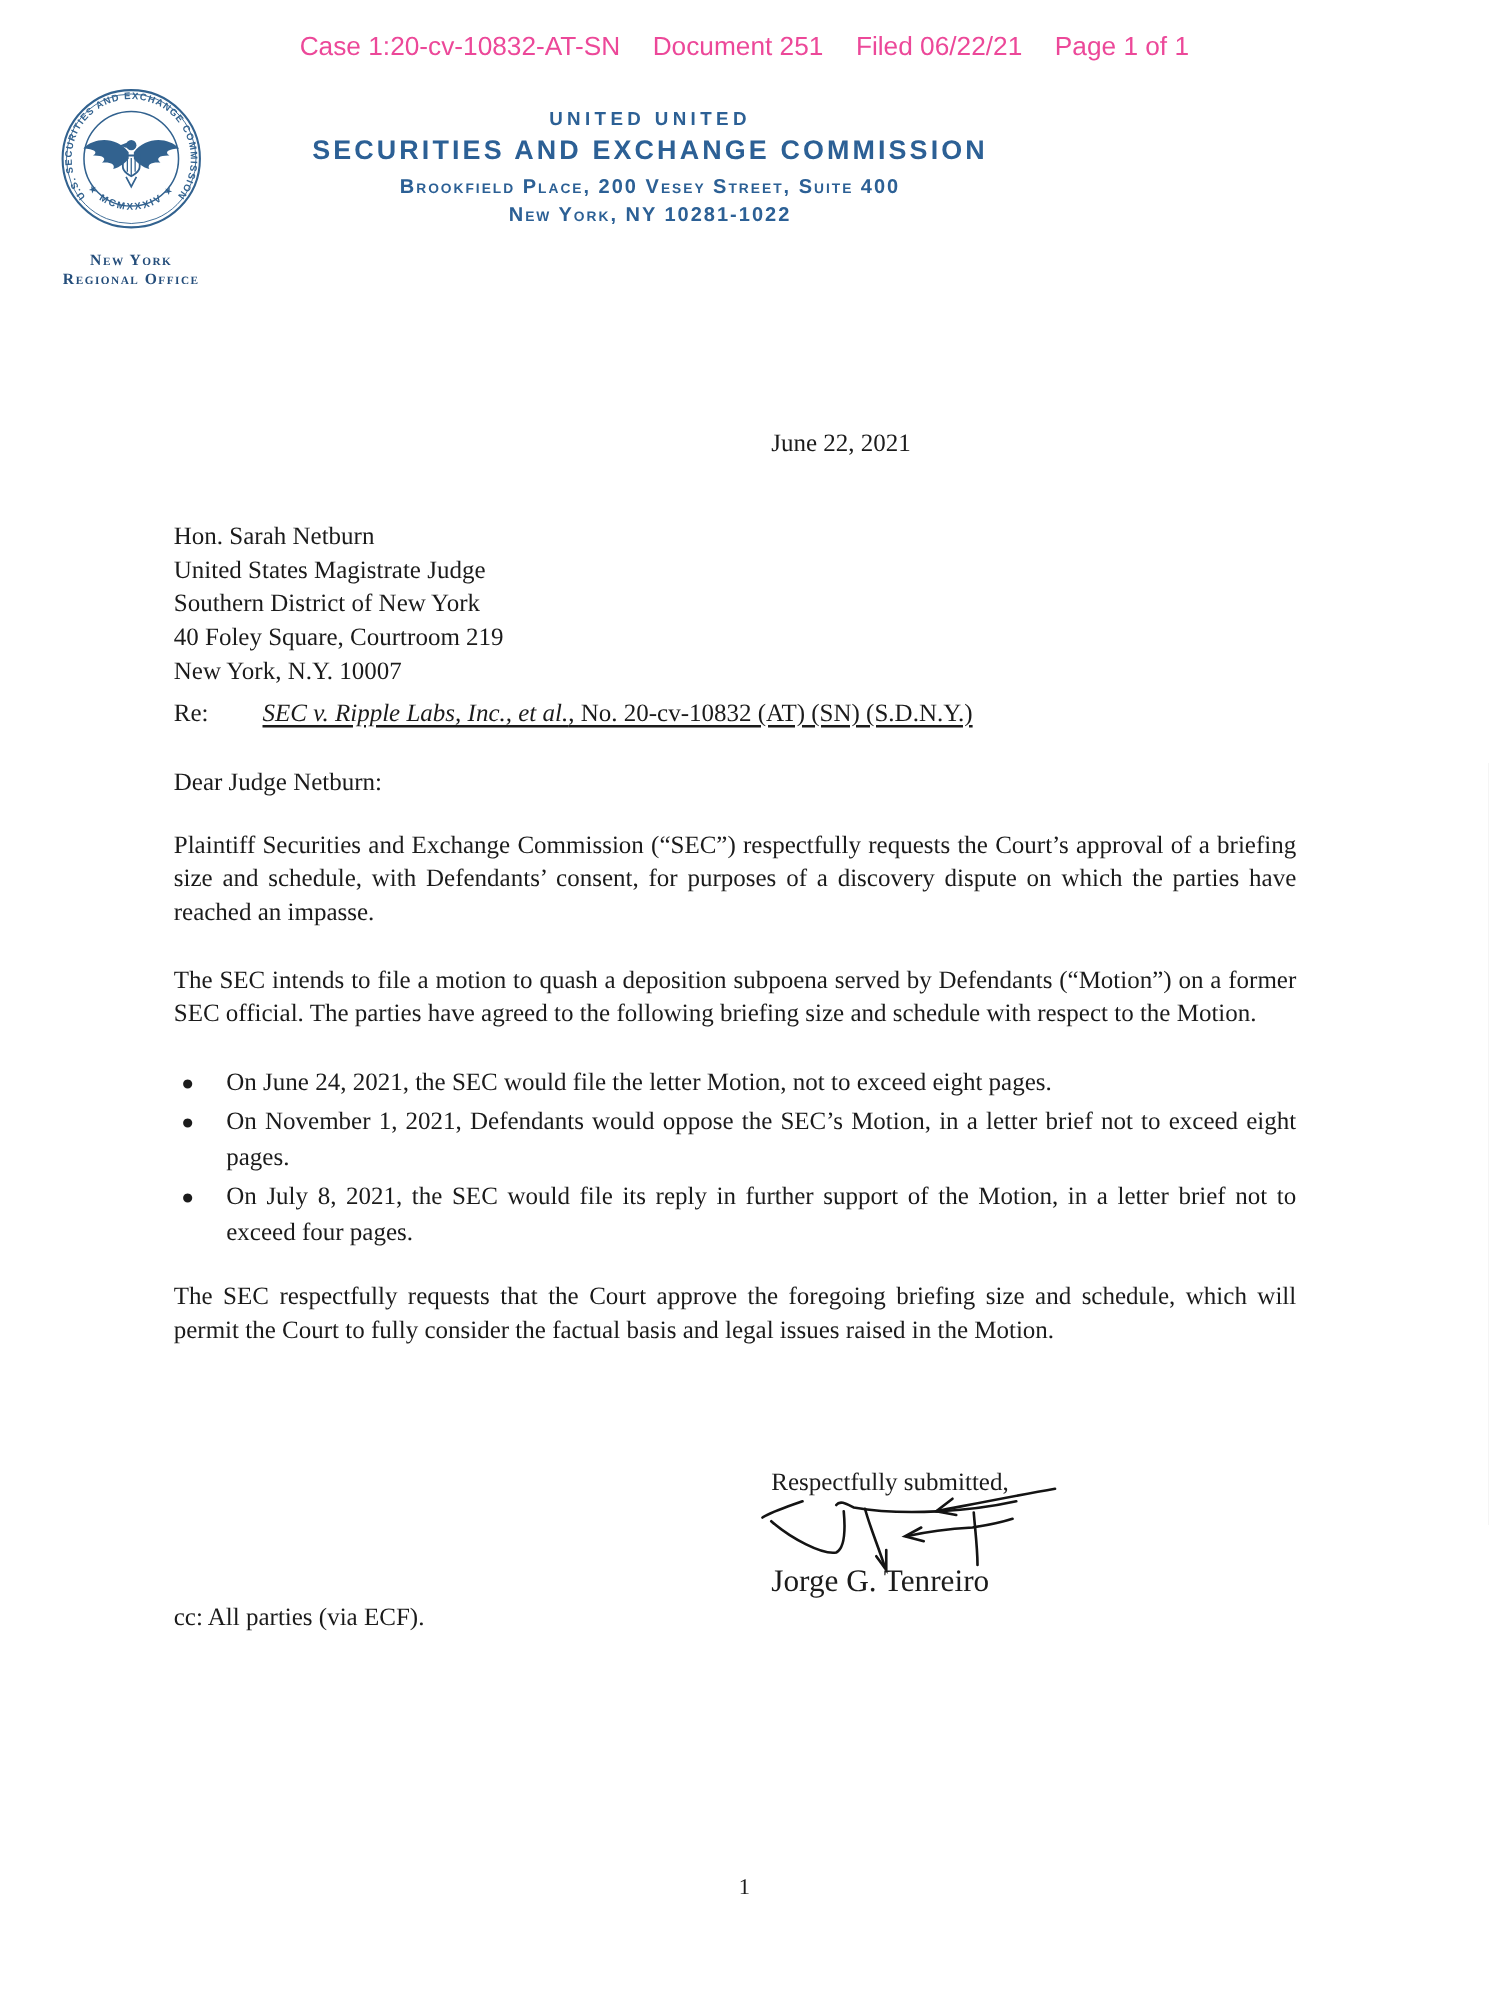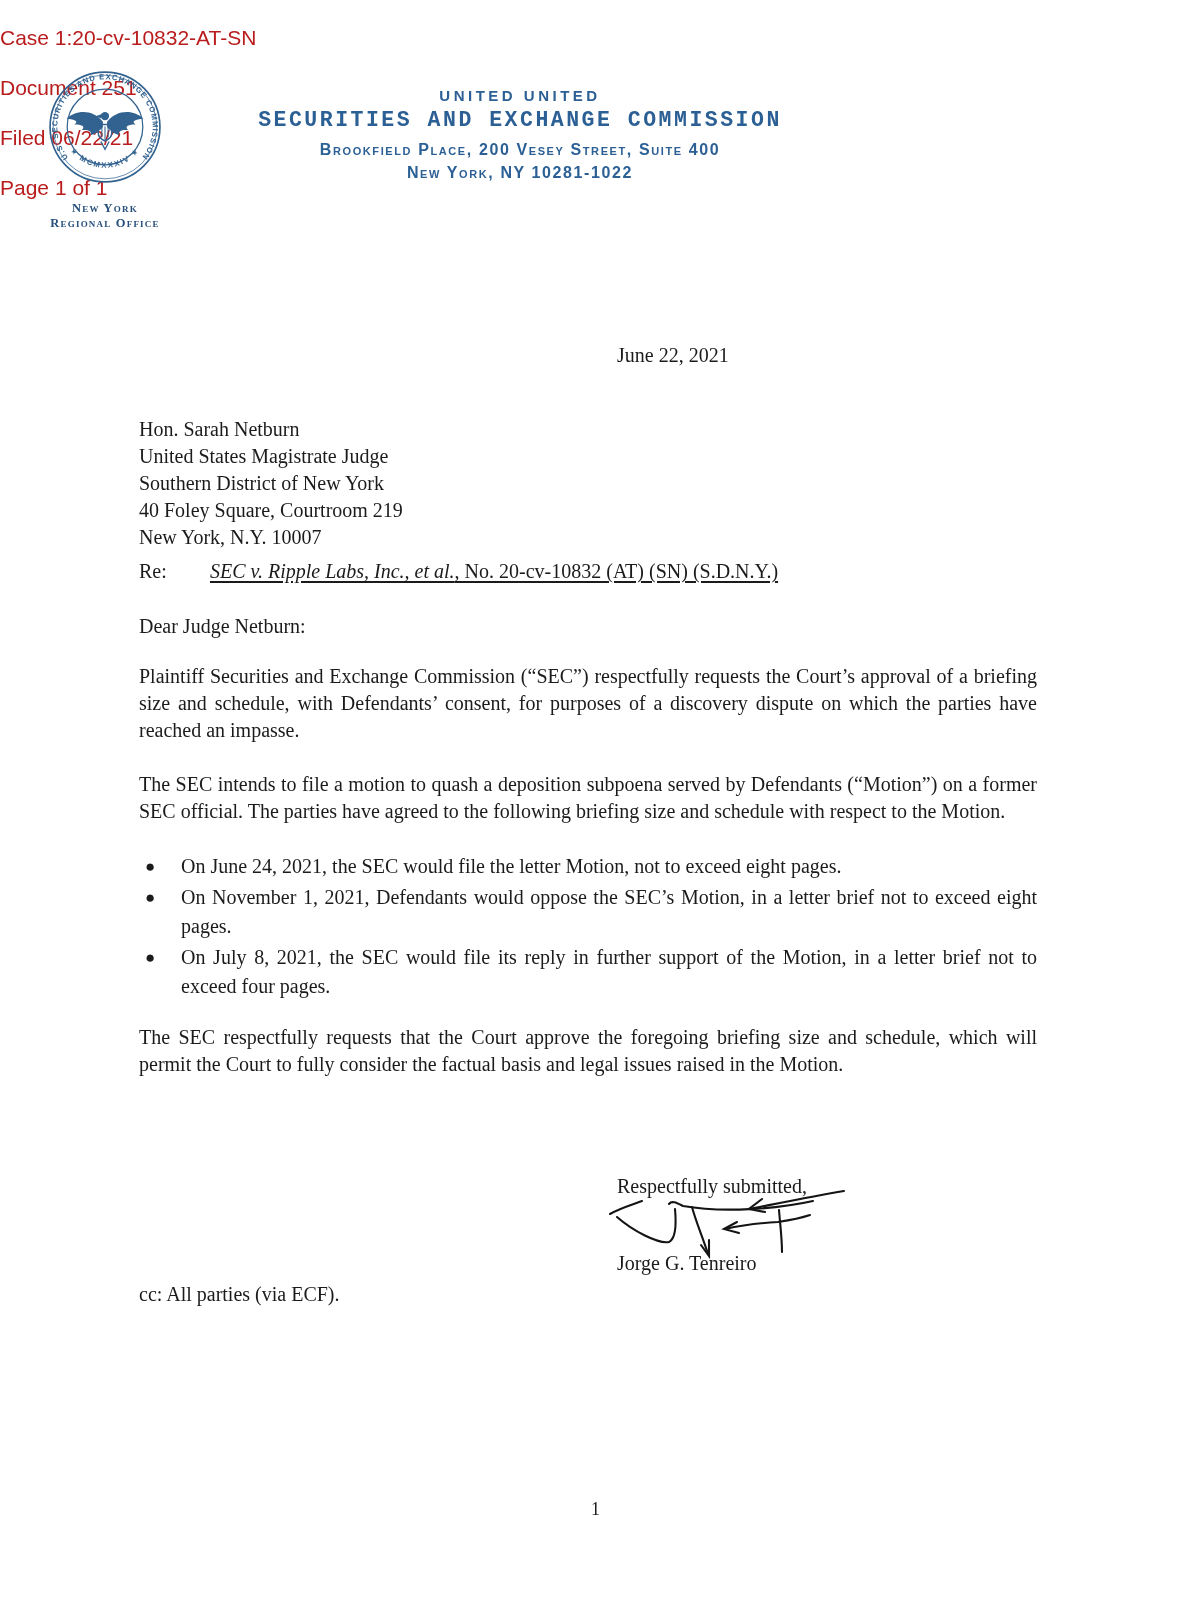--- a/index.html
+++ b/index.html
@@ -16,23 +16,22 @@
 
   
   .caption {
     position: absolute;
     top: 26px; left: 0; right: 0;
     display: flex;
     justify-content: center;
     gap: 26px;
     font-family: "Liberation Sans", "DejaVu Sans", sans-serif;
     font-size: 21px;
-    color: #b91c1c;
+    color: #ec4899;
     white-space: nowrap;
-    flex-direction: column;
   }
 
   
   .seal-wrap { position: absolute; left: 48px; top: 70px; width: 114px; height: 114px; }
   .office {
     position: absolute; left: 20px; top: 201px; width: 170px;
     text-align: center;
     font-family: Liberation Serif, serif;
     font-variant: small-caps;
     font-weight: 700;
@@ -46,21 +45,20 @@
     text-align: center;
     font-family: "Liberation Sans", "DejaVu Sans", sans-serif;
     color: #2c6095;
   }
   .org-us {
     font-size: 15px; font-weight: 700; letter-spacing: 3.5px; line-height: 18px;
   }
   .org-name {
     font-size: 21.5px; font-weight: 700; letter-spacing: 2.5px; line-height: 27px;
     margin-top: 2px;
-    font-family: Liberation Mono, monospace;
   }
   .org-addr1, .org-addr2 {
     font-variant: small-caps;
     font-weight: 600;
     font-size: 16px;
     letter-spacing: 1.6px;
     line-height: 23px;
   }
   .org-addr1 { margin-top: 4px; }
 
@@ -80,21 +78,21 @@
   }
   .body-flow p { margin: 0 0 27px 0; }
   .bullet-list { margin: 0 0 23px 0; padding: 0; list-style: none; }
   .bullet-item { display: flex; line-height: 29px; margin-bottom: 2px; }
   .bullet-dot { width: 36px; flex: 0 0 36px; padding-left: 6px; font-size: 17px; }
   .bullet-text { flex: 1; text-align: justify; }
 
   
   .closing { position: absolute; left: 617px; top: 1175px; font-size: 20px; }
   .sig-svg { position: absolute; left: 565px; top: 1170px; }
-  .signer { position: absolute; left: 617px; top: 1252px; font-size: 20px; }
+  .signer { position: absolute; left: 617px; top: 1252px; font-size: 25px; }
   .cc-line { position: absolute; left: 139px; top: 1283px; font-size: 20px; }
   .page-num { position: absolute; left: 0; right: 0; top: 1499px; text-align: center; font-size: 18px; }
 
   .seal-ring-text { font-family: "Liberation Sans", "DejaVu Sans", sans-serif; font-size: 7.4px; font-weight: 700; letter-spacing: 0.9px; fill: #32628f; }
   .seal-year-text { font-family: "Liberation Sans", "DejaVu Sans", sans-serif; font-size: 7.6px; font-weight: 700; letter-spacing: 1.6px; fill: #32628f; }
 </style>
 </head>
 <body>
 
 <div class="page">

